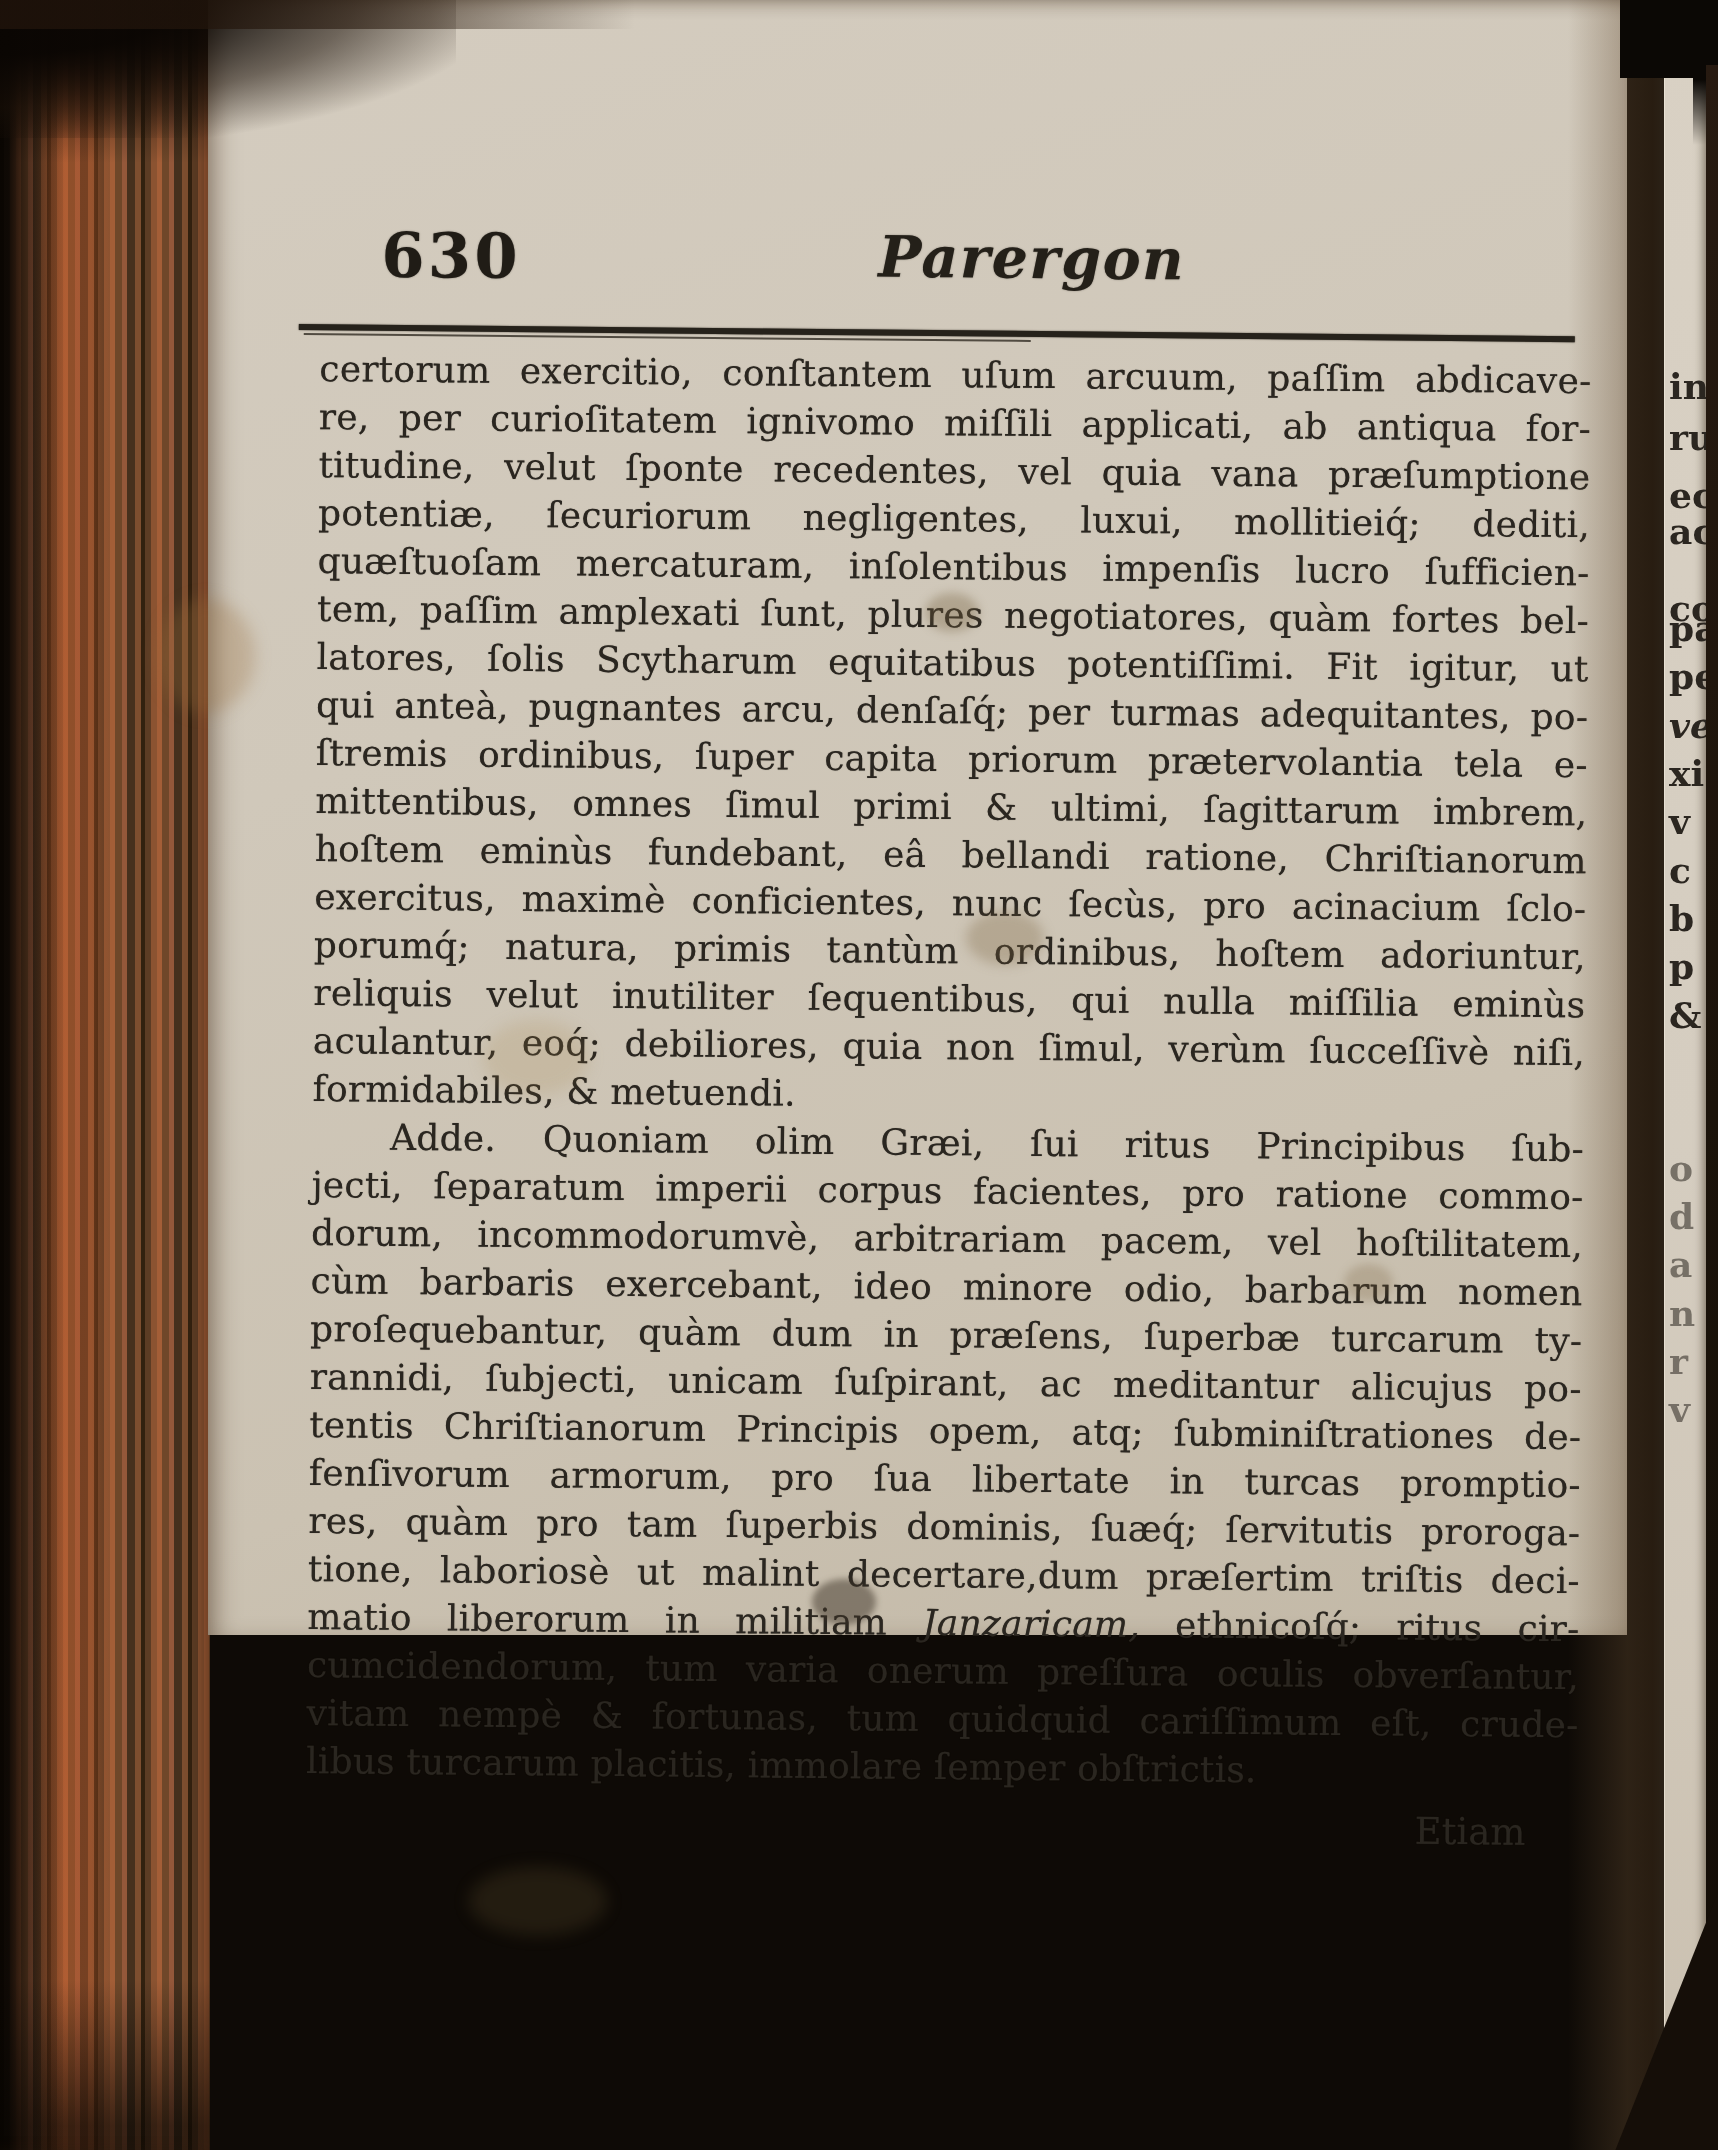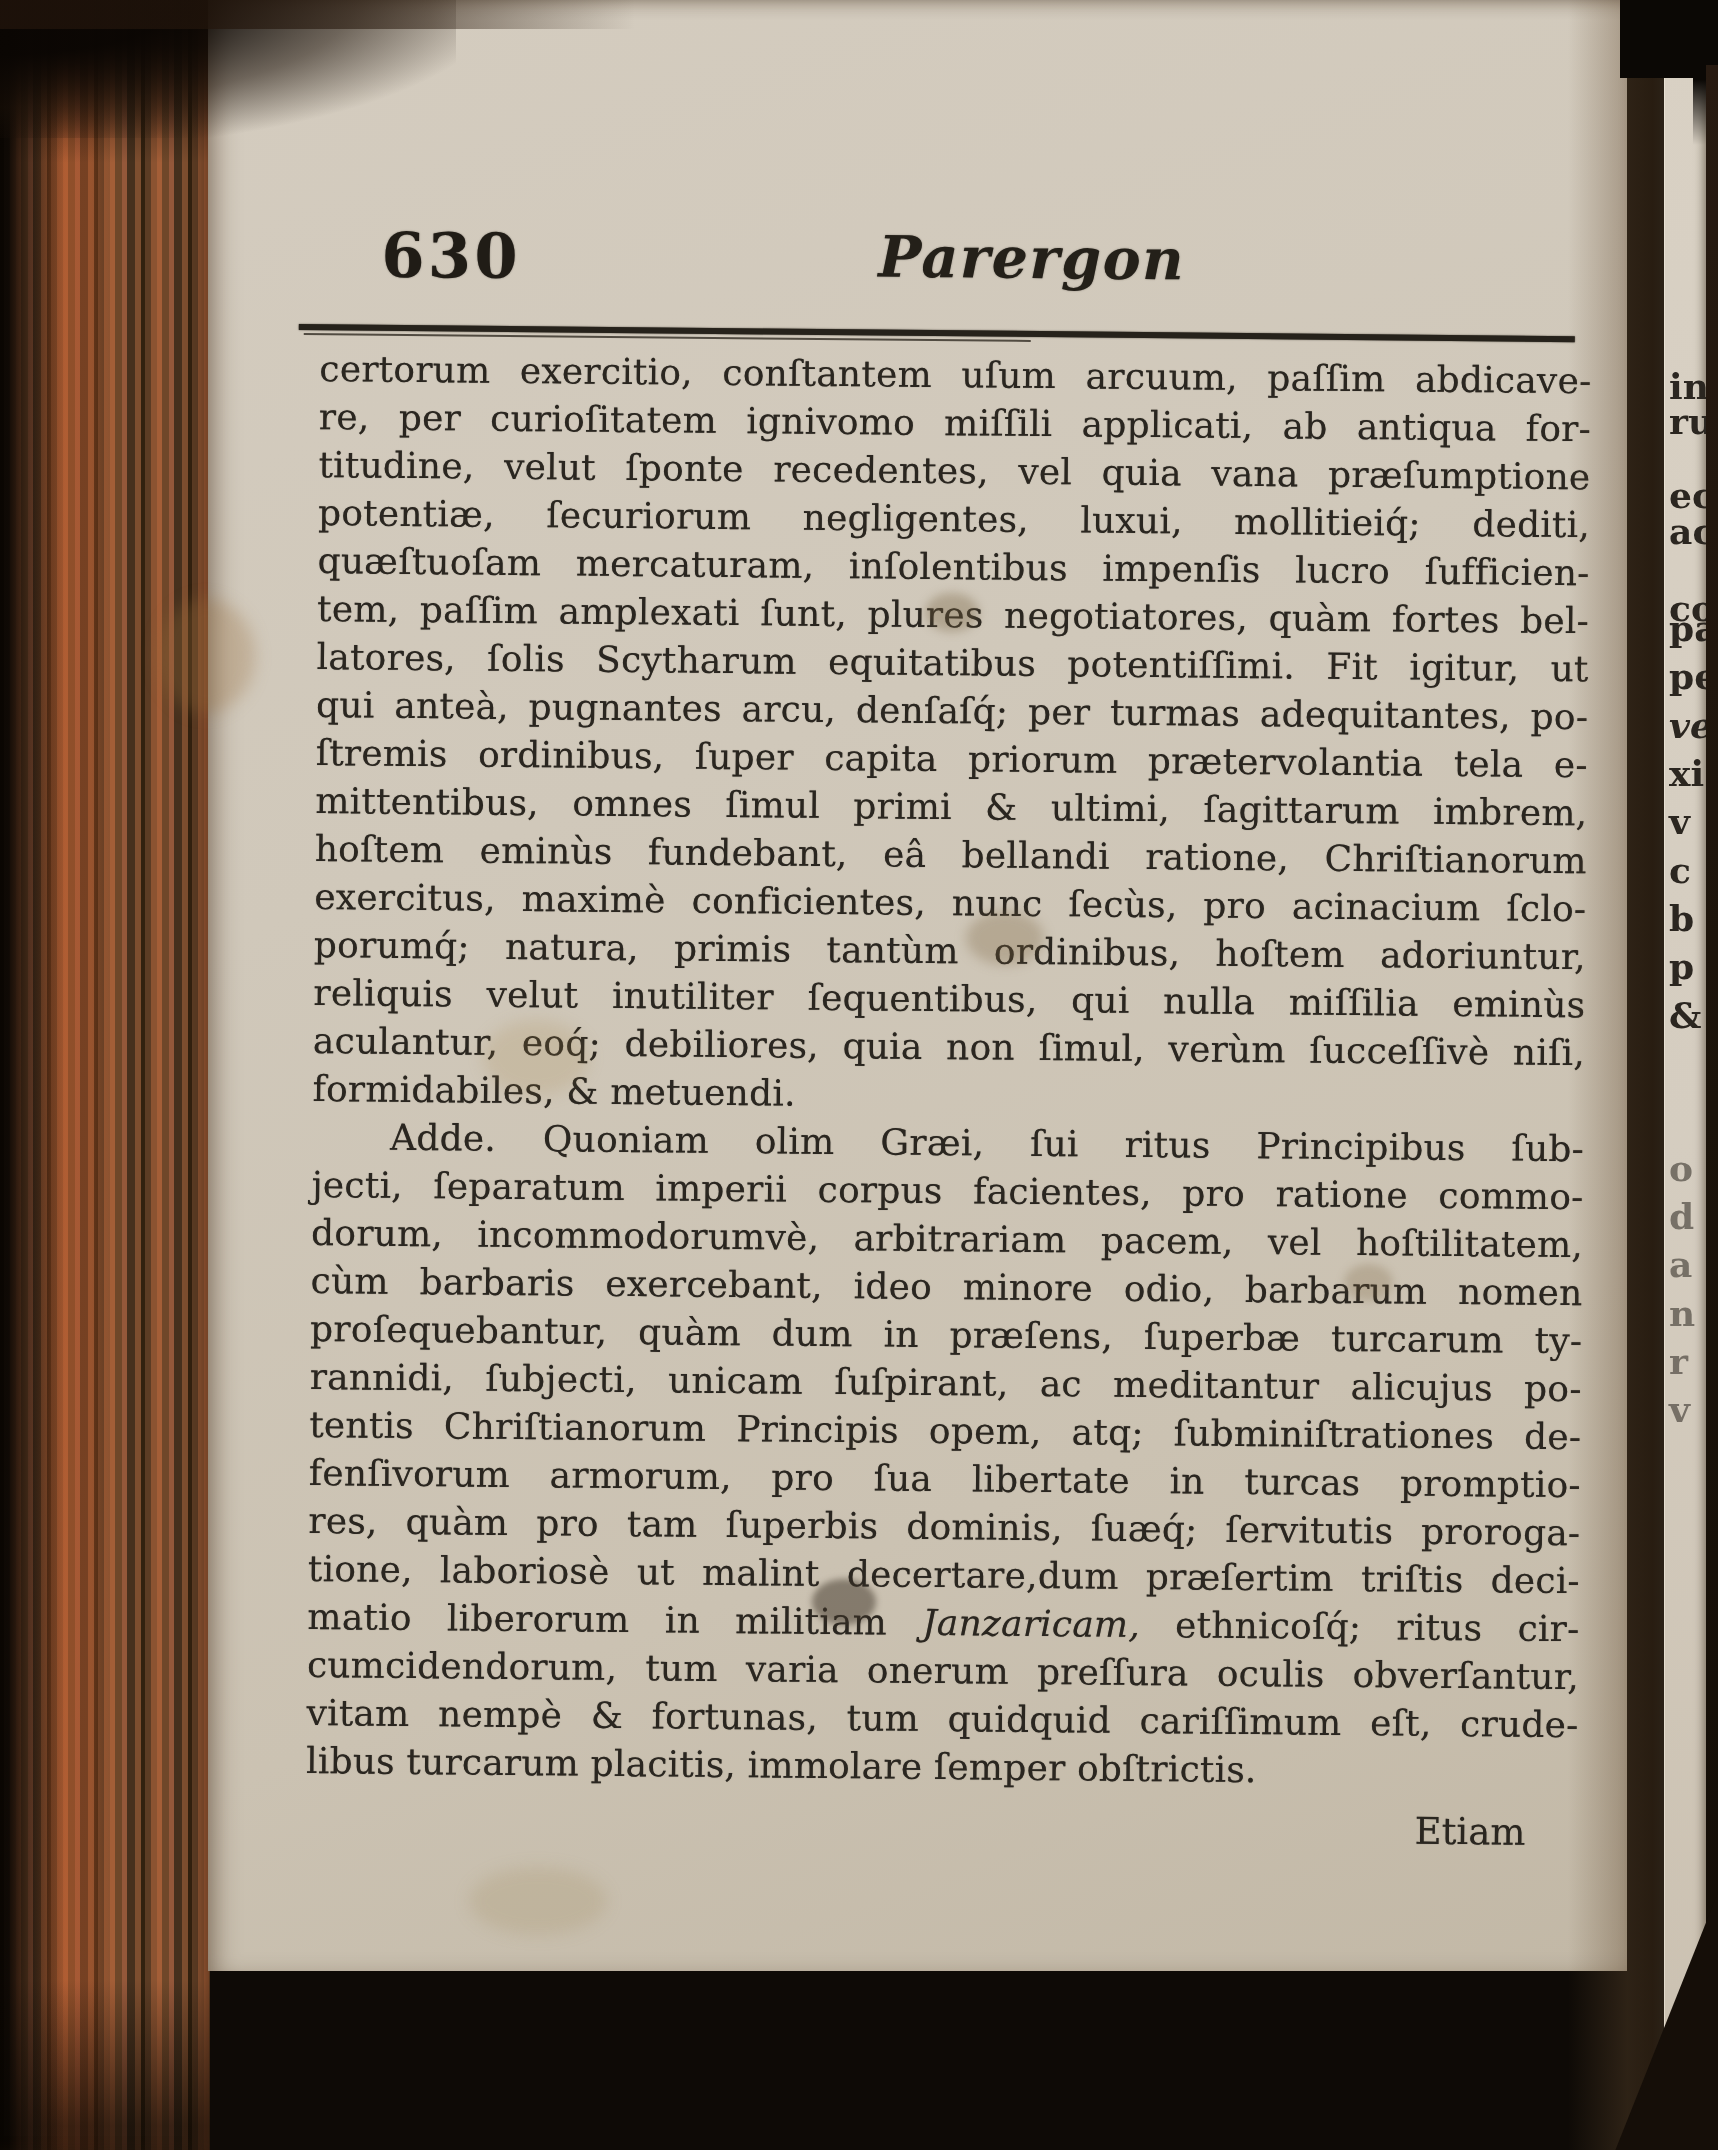--- a/index.html
+++ b/index.html
@@ -10,21 +10,21 @@
     background:
       linear-gradient(to right, rgba(8,5,2,.92) 0 8.1px, rgba(22,13,7,.55) 28px, rgba(0,0,0,0) 65px),
       linear-gradient(to bottom, rgba(14,8,4,.85) 0 45px, rgba(0,0,0,0) 163px, rgba(0,0,0,0) 1980px, rgba(8,5,2,.65) 2126px),
       linear-gradient(to right, rgba(0,0,0,0) 33px, rgba(196,92,44,.38) 51px, rgba(196,92,44,.38) 91px, rgba(0,0,0,0) 111px),
       repeating-linear-gradient(90deg,
         #32210f 0 4.1px,#5c3c24 4.1px 9.8px,#8b5331 9.8px 15.5px,#a35e37 15.5px 21px,
         #6f4729 21px 28px,#94583a 28px 33px,#46301d 33px 41px,#7d4e2f 41px 47px);
     box-shadow:inset -11.4px 0 18px -6.5px rgba(40,24,12,.6);}
 
   
-  .page{position:absolute;left:208px;top:0;width:1419px;height:1971px;
+  .page{position:absolute;left:208px;top:0;width:1419px;height:1635px;
     background:linear-gradient(160deg,#d4ccbf 0%,#d0c8ba 38%,#cbc2b2 72%,#c2b8a6 100%);
     box-shadow:inset 16.3px 0 24.4px -9.8px rgba(70,46,26,.5), inset 0 11.4px 18px -11.4px rgba(60,40,22,.45);}
   .tilt{position:absolute;inset:0;transform:rotate(0.55deg);transform-origin:98px 310px;}
 
   .pagenum{position:absolute;left:173px;top:218px;
     font-family:"DejaVu Serif",serif;font-weight:bold;font-size:62px;color:#201c16;
     letter-spacing:3.3px;text-shadow:0 0 1.6px rgba(32,28,22,.55);}
   .running-head{position:absolute;left:670px;top:217px;
     font-family:"DejaVu Serif",serif;font-style:italic;font-weight:bold;font-size:57px;color:#242019;
     letter-spacing:1.6px;text-shadow:0 0 1.6px rgba(32,28,22,.5);}
@@ -133,21 +133,21 @@
     <div class="stain s3"></div>
     <div class="stain s4"></div>
     <div class="stain s5"></div>
     <div class="stain s6"></div>
     <div class="stain s7"></div>
   </div>
 
   <div class="gutter-shade"></div>
   <div class="facing-strip">
       <div class="frag" style="top: 365px;">in</div>
-      <div class="frag" style="top: 400px;">ru</div>
+      <div class="frag" style="top: 416px;">ru</div>
       <div class="frag" style="top: 474px;">ec</div>
       <div class="frag" style="top: 510px;">ac</div>
       <div class="frag" style="top: 587px;">co</div>
       <div class="frag" style="top: 607px;">pa</div>
       <div class="frag" style="top: 655px;">pe</div>
       <div class="frag" style="top: 704px; font-style: italic;">ve</div>
       <div class="frag" style="top: 752px;">xi</div>
       <div class="frag" style="top: 800px;">v</div>
       <div class="frag" style="top: 849px;">c</div>
       <div class="frag" style="top: 897px;">b</div>

